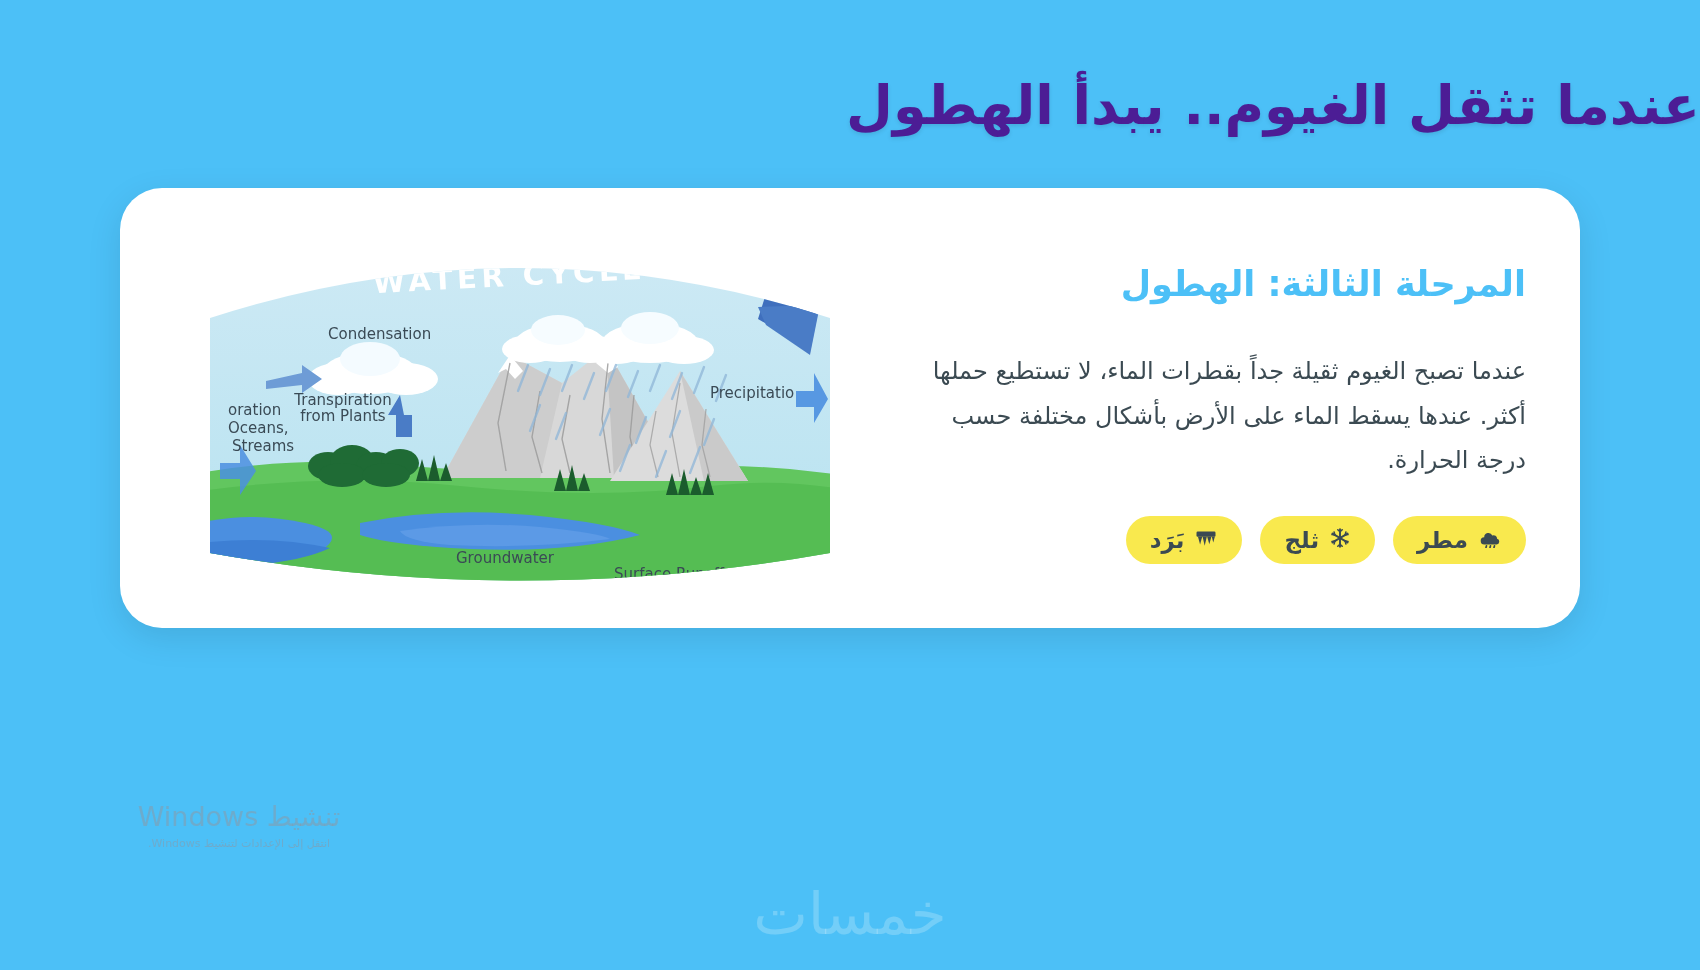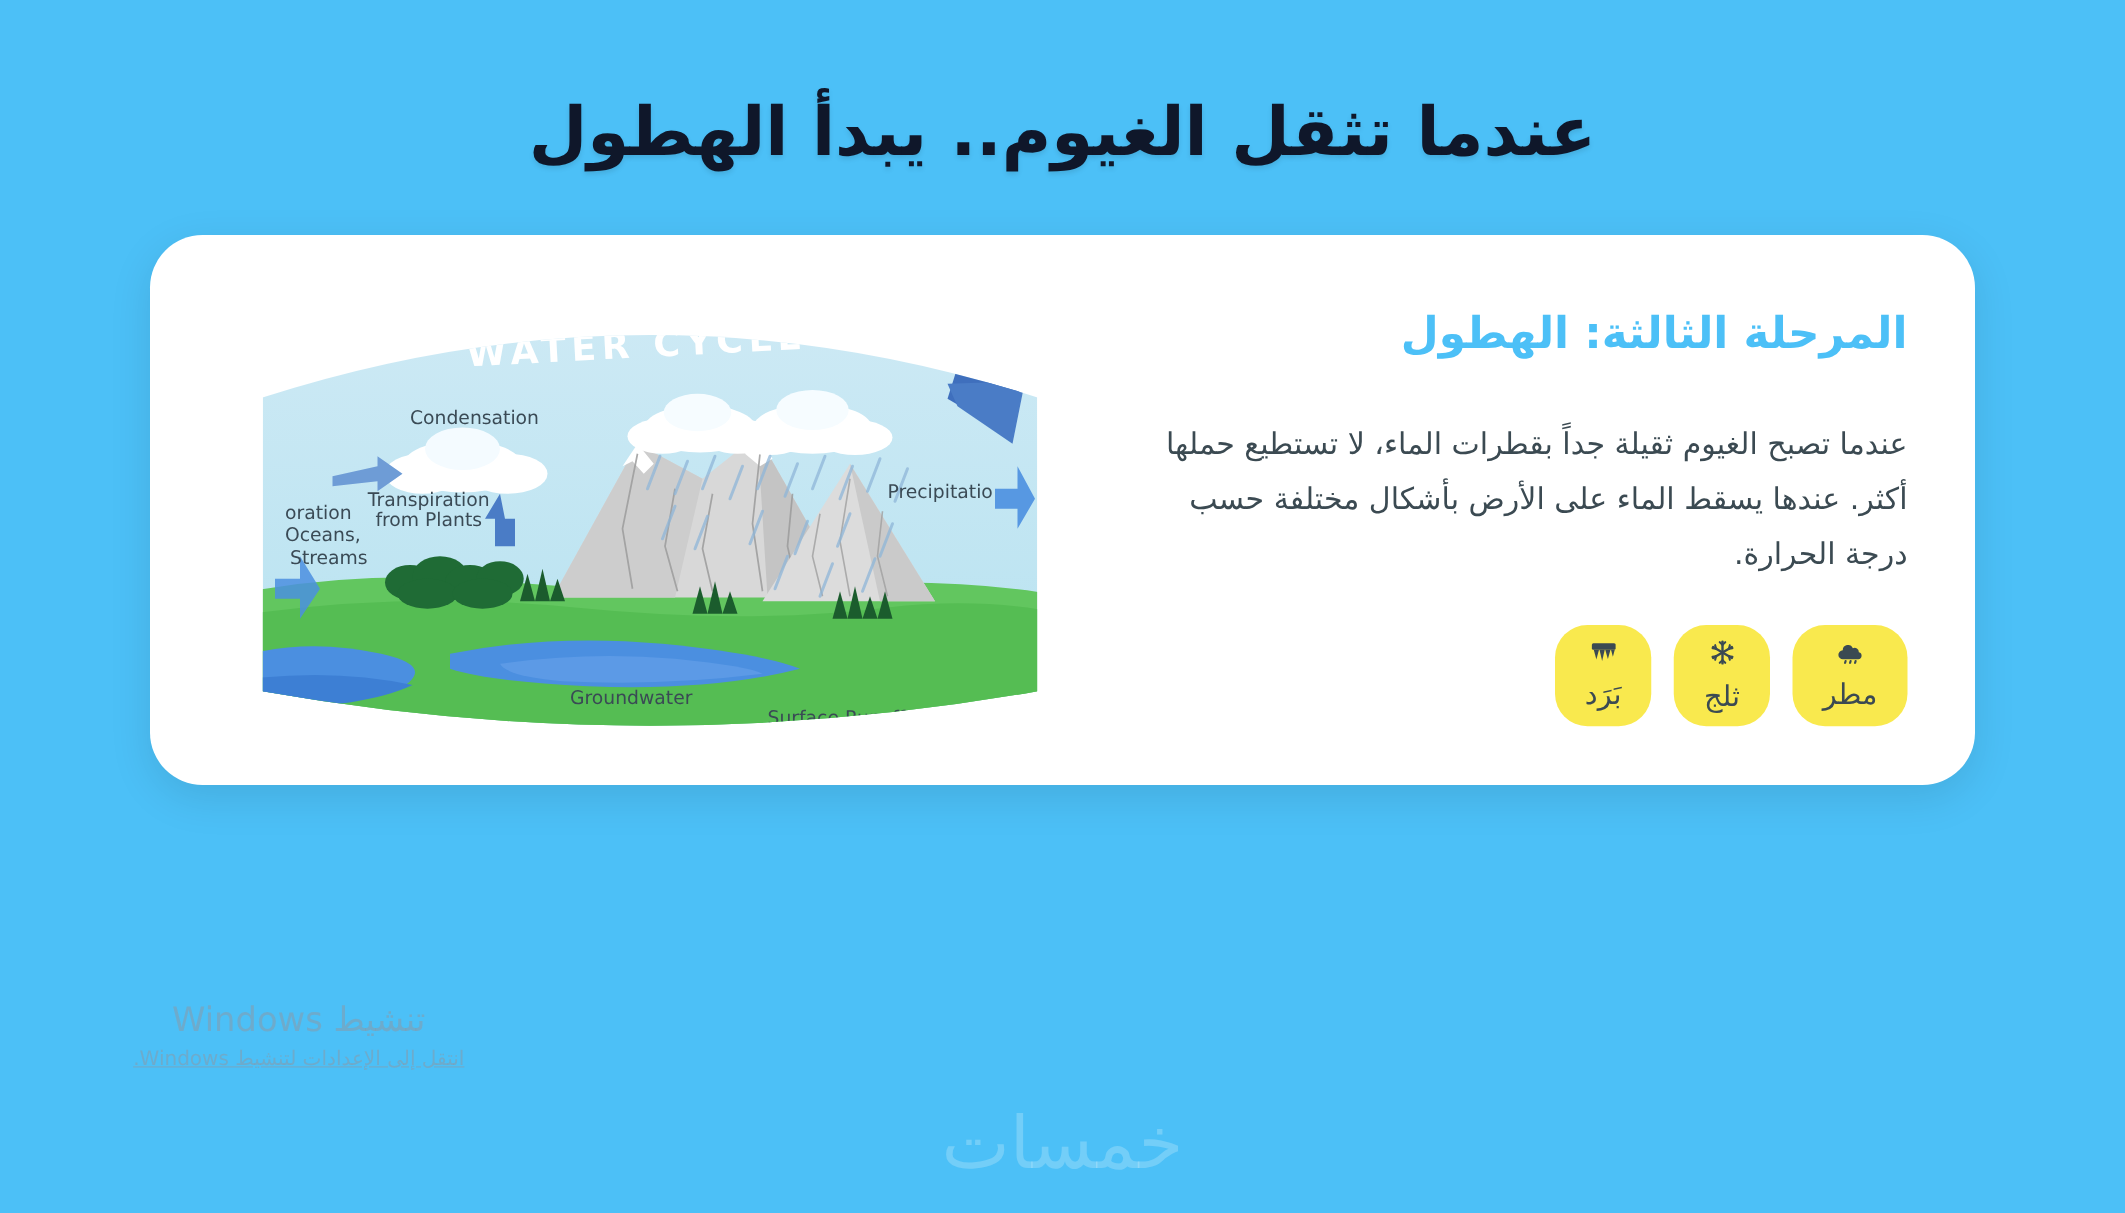--- a/index.html
+++ b/index.html
@@ -11,22 +11,22 @@
   }
 
   body {
     background: #4cc0f7;
     font-family: "DejaVu Sans", "Liberation Sans", sans-serif;
     position: relative;
   }
 
   
   .page-title {
-    text-align: center;
-    color: #0f172a;
+    text-align: right;
+    color: #4c1d95;
     font-size: 54px;
     font-weight: bold;
     letter-spacing: 0.5px;
     padding-top: 72px;
     line-height: 1.25;
     text-shadow: 0 2px 4px rgba(0,0,0,0.10);
     direction: rtl;
   }
 
   
@@ -83,23 +83,23 @@
     gap: 18px;
     direction: rtl;
   }
 
   .badge {
     background: #f9e94e;
     color: #3b4a52;
     border-radius: 26px;
     padding: 11px 24px;
     font-size: 23px;
-    font-weight: normal;
+    font-weight: bold;
     display: inline-flex;
-    flex-direction: column;
+    flex-direction: row;
     align-items: center;
     gap: 10px;
     white-space: nowrap;
     line-height: 1;
     border: none;
     cursor: pointer;
     font-family: "DejaVu Sans", "Liberation Sans", sans-serif;
   }
 
   .badge .bicon {
@@ -133,21 +133,21 @@
     left: 74px;
     top: 800px;
     width: 330px;
     text-align: center;
     color: rgba(160,140,140,0.40);
     direction: rtl;
     font-family: "DejaVu Sans", "Liberation Sans", sans-serif;
     user-select: none;
   }
   .win-watermark .wm-line1 { font-size: 27px; line-height: 1.25; }
-  .win-watermark .wm-line2 { font-size: 16px; line-height: 1.4; margin-top: 2px; text-decoration: underline; }
+  .win-watermark .wm-line2 { font-size: 11px; line-height: 1.4; margin-top: 2px; }
 
   .brand-watermark {
     position: absolute;
     left: 0;
     right: 0;
     top: 880px;
     text-align: center;
     font-size: 58px;
     font-weight: normal;
     color: rgba(255,255,255,0.22);

